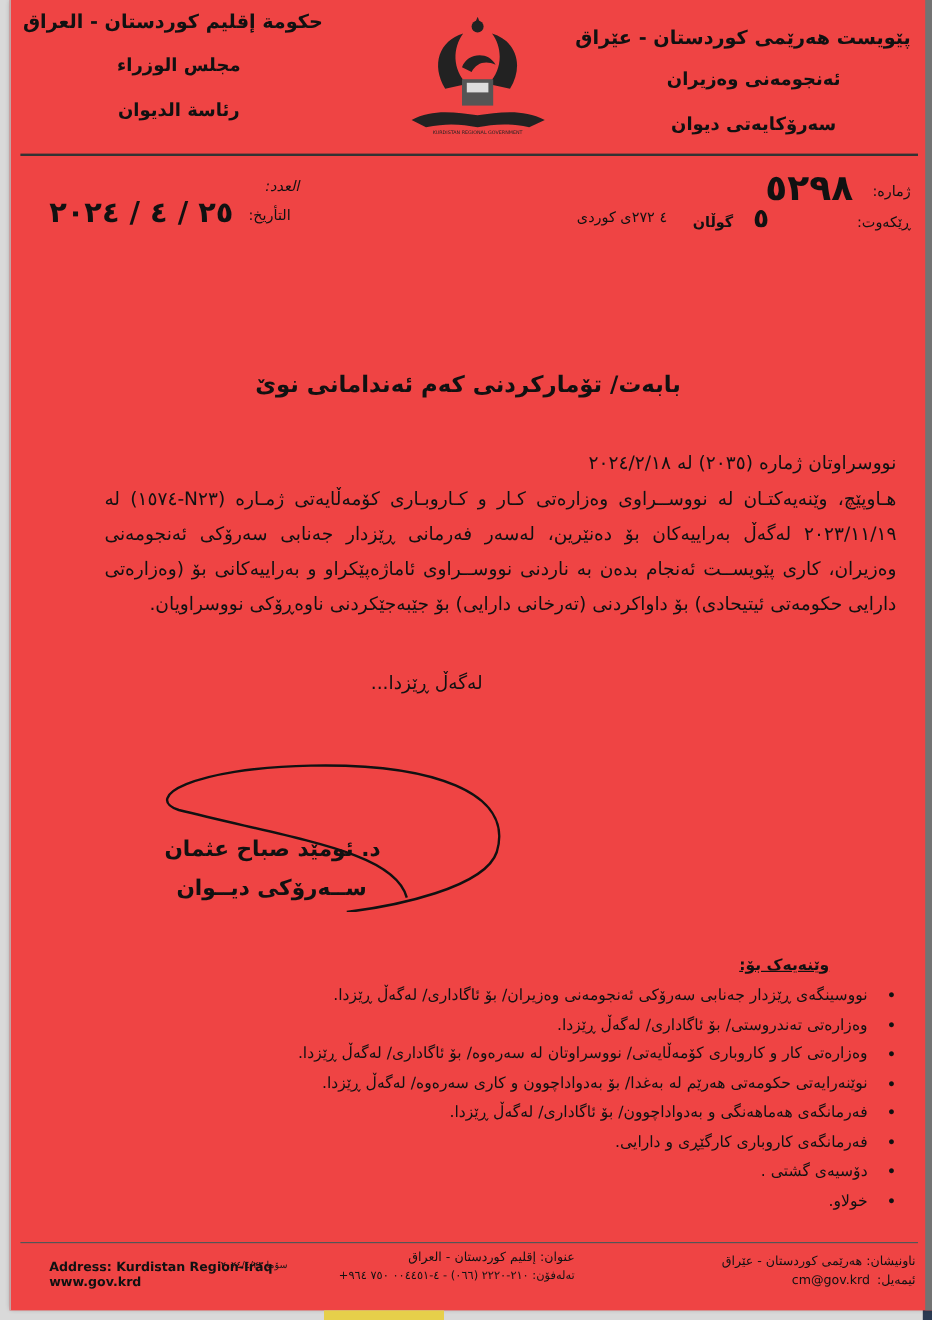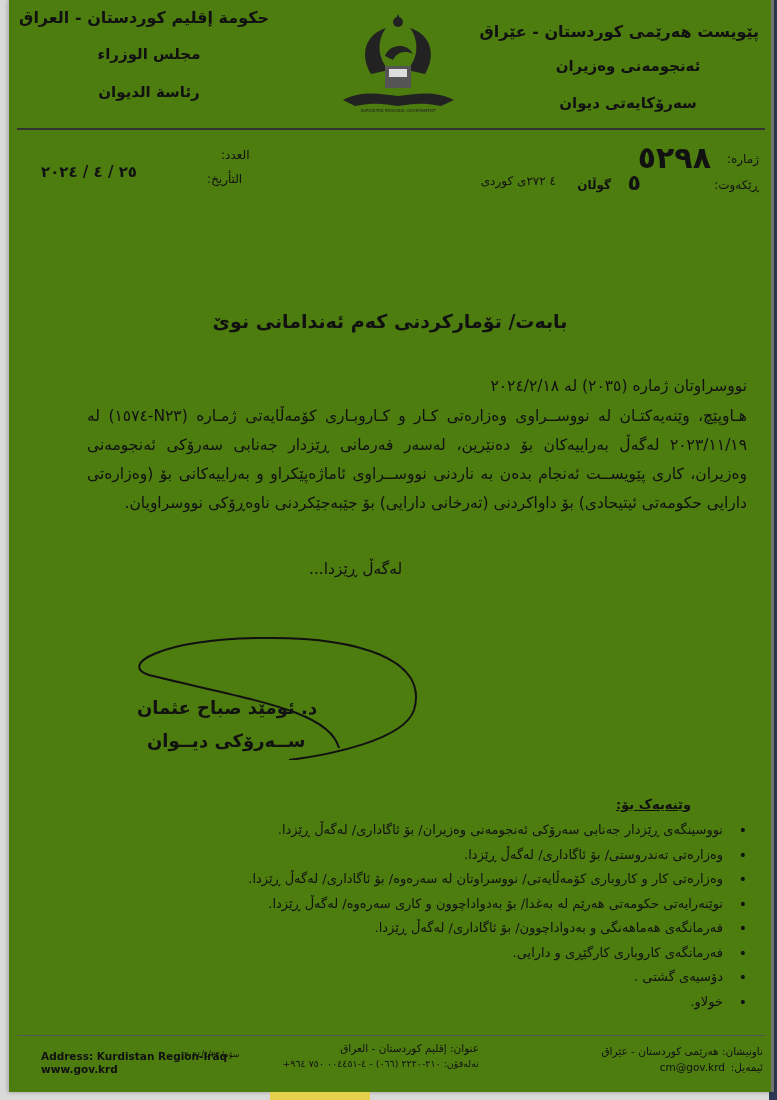--- a/index.html
+++ b/index.html
@@ -5,22 +5,22 @@
   html, body { margin: 0; padding: 0; }
   body {
     width: 777px; height: 1100px; overflow: hidden;
     background: #d9d9d9;
     font-family: "DejaVu Sans", sans-serif;
     color: #111;
     position: relative;
   }
   .page {
     position: absolute; left: 8px; top: 0; width: 762px; height: 1092px;
-    background: #4d7c0f;
-    border-left: 1px solid #bbb; border-right: 3px solid #737373;
+    background: #ef4444;
+    border-left: 1px solid #bbb; border-right: 7px solid #737373;
     box-shadow: 0 0 4px rgba(0,0,0,0.3);
   }
   .yellow-top { position: absolute; left: 655px; top: 0; width: 105px; height: 8px; background: #e6cf4a; }
   .yellow-bot { position: absolute; left: 270px; top: 1092px; width: 100px; height: 8px; background: #e6cf4a; }
   .dark-strip-r { position: absolute; right: 0; top: 0; width: 8px; height: 1100px; background: #2b3a52; }
   .abs { position: absolute; }
   .hdr { font-weight: bold; font-size: 16px; text-align: center; direction: rtl; white-space: nowrap; }
   .rule { position: absolute; left: 8px; right: 6px; height: 2px; background: #333; }
   .lbl { font-size: 12px; direction: rtl; white-space: nowrap; }
   .hand { font-family: "DejaVu Sans", sans-serif; font-size: 30px; font-weight: bold; direction: rtl; white-space: nowrap; letter-spacing: 6px; }
@@ -66,23 +66,23 @@
 
   <div class="rule" style="top:128px;"></div>
 
   <div class="abs lbl" style="right:12px; top:152px;">ژمارە:</div>
   <div class="abs hand" style="right:60px; top:140px;">٥٢٩٨</div>
   <div class="abs lbl" style="right:12px; top:178px;">ڕێکەوت:</div>
   <div class="abs" style="right:130px; top:170px; font-size:22px; font-weight:bold;">٥</div>
   <div class="abs" style="right:160px; top:178px; font-size:12px; font-weight:bold; direction:rtl;">گوڵان</div>
   <div class="abs lbl" style="right:215px; top:174px; font-size:12px;">٤ ٢٧٢ی کوردی</div>
 
-  <div class="abs lbl" style="left:212px; top:148px;">العدد:</div>
+  <div class="abs lbl" style="left:212px; top:148px;font-style:italic;">العدد:</div>
   <div class="abs lbl" style="left:198px; top:172px;">التأريخ:</div>
-  <div class="abs" style="left:32px; top:163px; font-size:15px; font-weight:bold; direction:ltr; white-space:nowrap; letter-spacing:4px;">٢٥ / ٤ / ٢٠٢٤</div>
+  <div class="abs" style="left:32px; top:163px; font-size:24px; font-weight:bold; direction:ltr; white-space:nowrap; letter-spacing:4px;">٢٥ / ٤ / ٢٠٢٤</div>
 
   <div class="abs title" style="left:0; width:762px; top:310px;">بابەت/ تۆمارکردنی کەم ئەندامانی نوێ</div>
 
   <div class="abs body-text" style="right:24px; top:372px; width:660px;">نووسراوتان ژمارە (٢٠٣٥) لە ٢٠٢٤/٢/١٨</div>
   <div class="abs body-text" style="right:24px; top:402px; width:660px;">هـاوپێچ، وێنەیەکتـان لە نووســراوی وەزارەتی کـار و کـاروبـاری کۆمەڵایەتی ژمـارە (N٢٣-١٥٧٤) لە ٢٠٢٣/١١/١٩ لەگەڵ بەراییەکان بۆ دەنێرین، لەسەر فەرمانی ڕێزدار جەنابی سەرۆکی ئەنجومەنی وەزیران، کاری پێویســت ئەنجام بدەن بە ناردنی نووســراوی ئاماژەپێکراو و بەراییەکانی بۆ (وەزارەتی دارایی حکومەتی ئیتیحادی) بۆ داواکردنی (تەرخانی دارایی) بۆ جێبەجێکردنی ناوەڕۆکی نووسراویان.</div>
   <div class="abs body-text" style="left:300px; top:555px;">لەگەڵ ڕێزدا...</div>
 
   <svg class="abs" style="left:120px; top:630px;" width="300" height="130" viewBox="0 0 300 130">
     <path d="M210 118 C200 80 120 70 20 45 C-10 35 30 10 130 8 C230 6 300 30 285 80 C275 110 200 125 160 130" fill="none" stroke="#111" stroke-width="2"></path>
   </svg>

